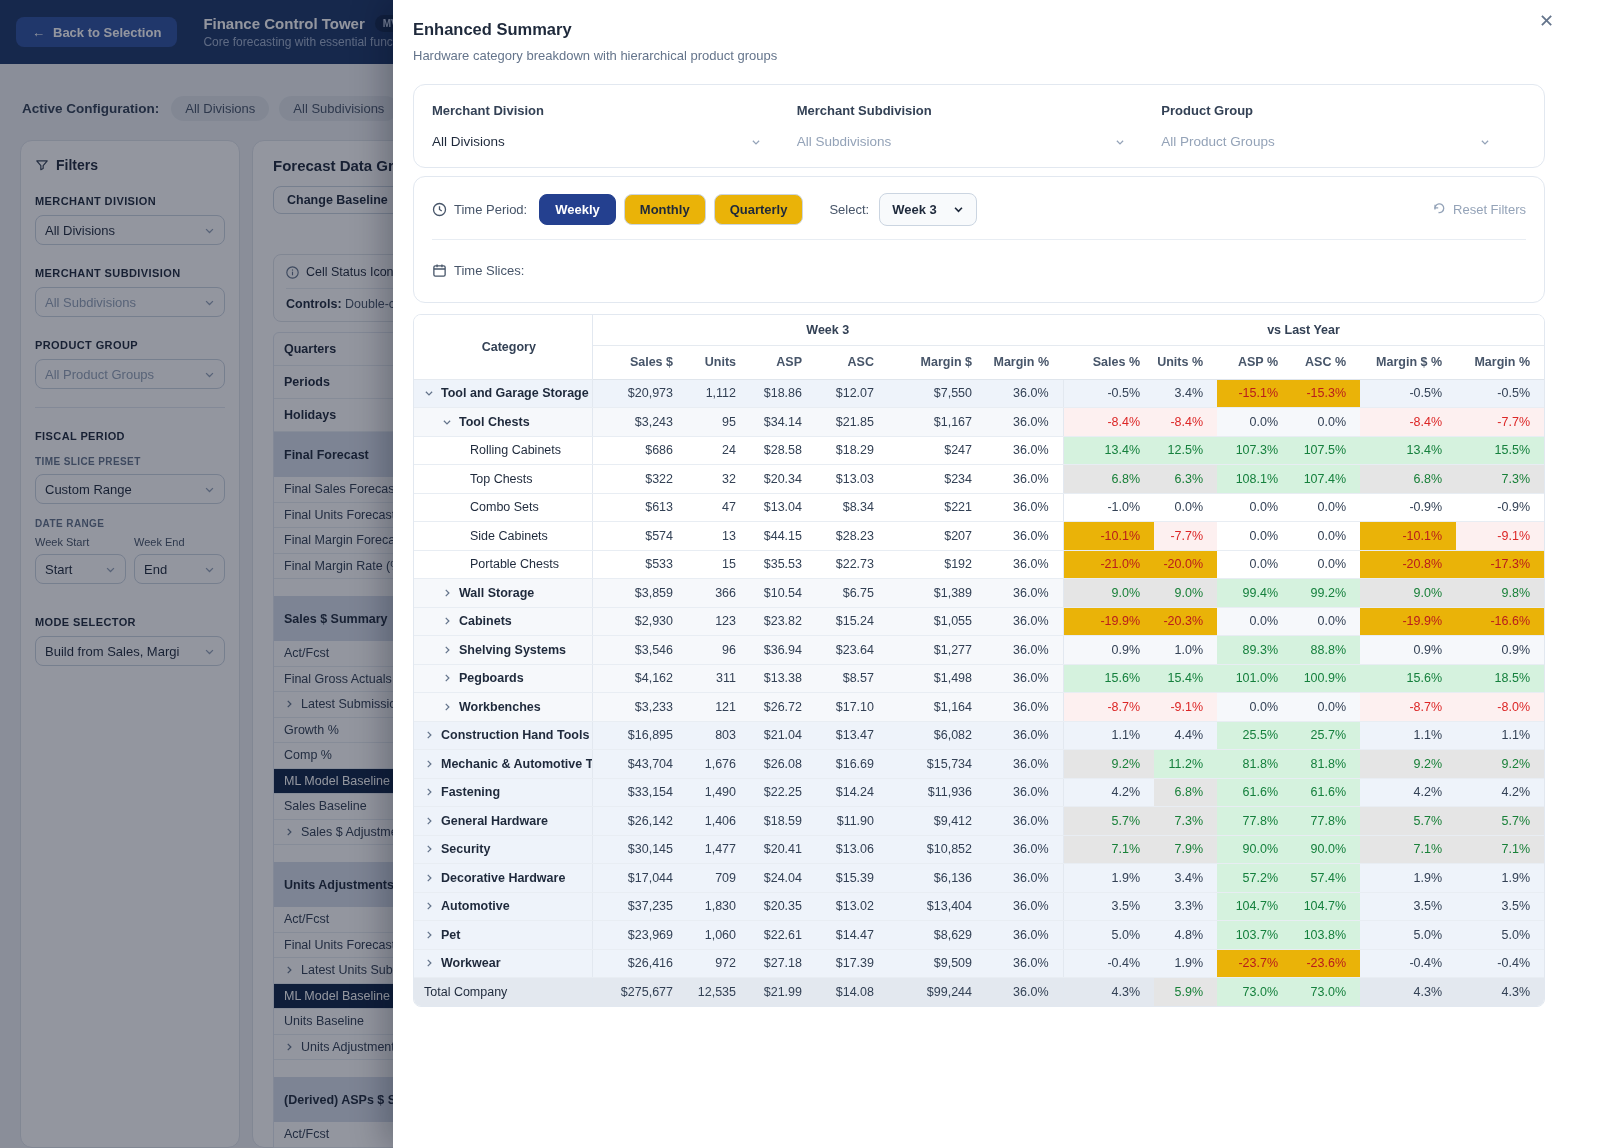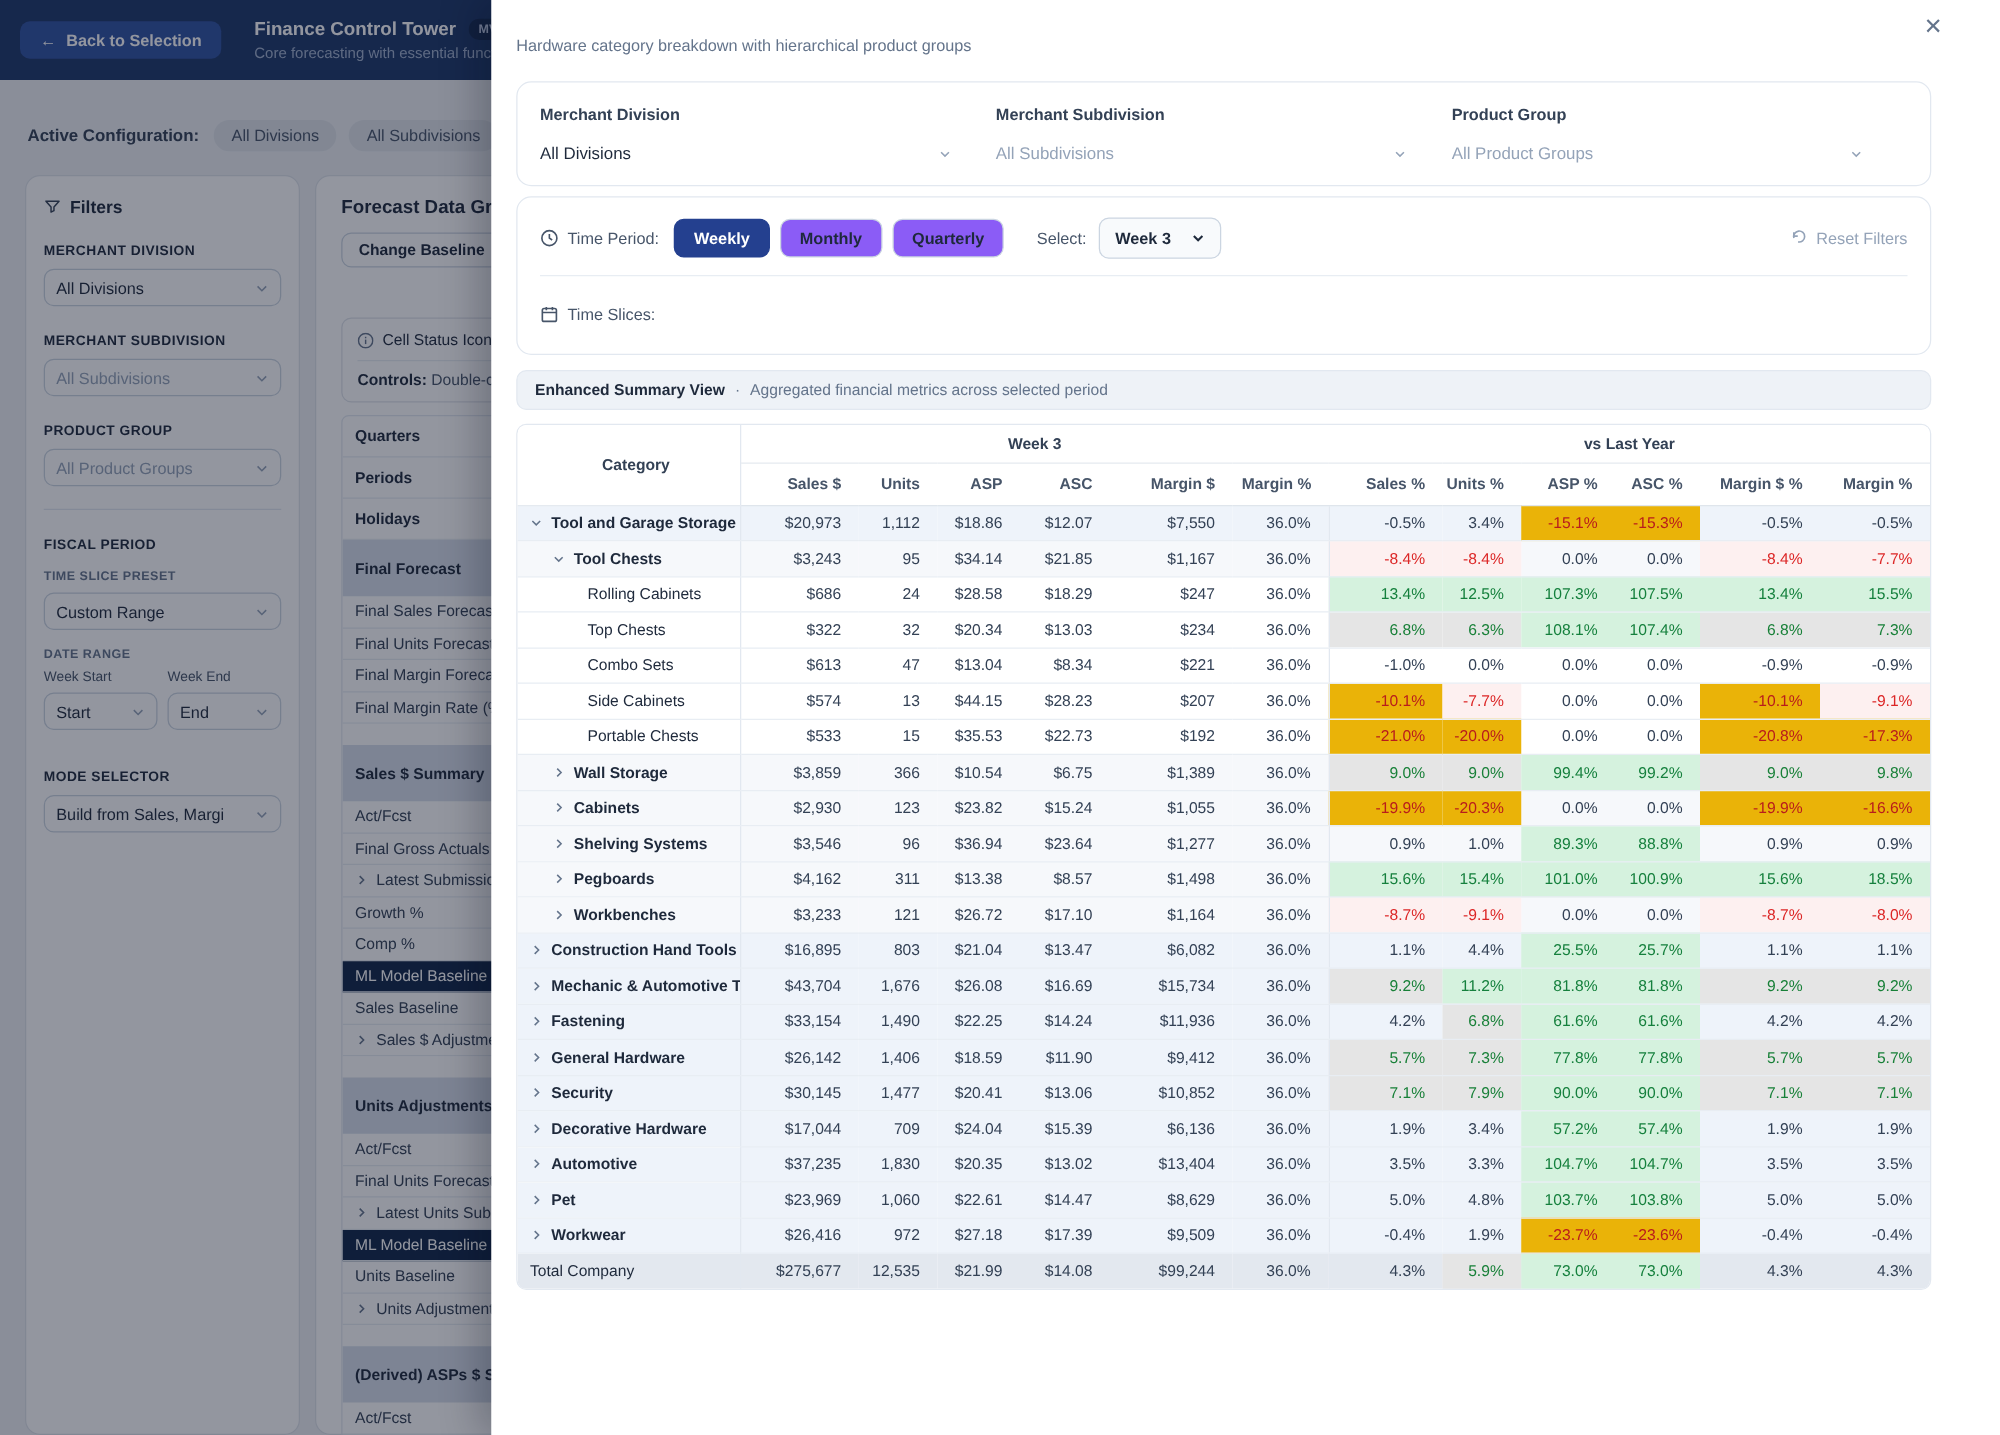--- a/index.html
+++ b/index.html
@@ -67,21 +67,21 @@
   .filter-bar { margin-top:21px; display:flex; padding:18px; gap:0; }
   .filter-col { flex:1; }
   .filter-col .lab { font-size:13px; font-weight:600; color:#334155; }
   .filter-col .val { margin-top:16px; display:flex; align-items:center; justify-content:space-between;
     padding-right:36px; font-size:13.5px; color:#1e293b; cursor:pointer; }
   .filter-col .val.disabled { color:#94a3b8; }
 
   .period-card { margin-top:8px; padding:14px 18px; }
   .tp-row { display:flex; align-items:center; gap:10px; height:36px; }
   .tp-label { font-size:13px; color:#475569; margin-right:2px; display:flex; align-items:center; gap:7px; }
-  .seg-btn { border:1px solid #cbd5e1; background:#8b5cf6; color:#1e293b; border-radius:8px; height:31px;
+  .seg-btn { border:1px solid #cbd5e1; background:#eab308; color:#1e293b; border-radius:8px; height:31px;
     padding:0 15px; font-size:13px; font-weight:600; cursor:pointer; }
   .seg-btn.active { background:#24408f; border-color:#24408f; color:#fff; }
   .select-label { font-size:13px; color:#475569; margin-left:16px; }
   .week-select { border:1px solid #cbd5e1; background:#f8fafc; border-radius:8px; height:33px; padding:0 12px;
     font-size:13px; font-weight:600; color:#1e293b; display:flex; align-items:center; gap:16px; cursor:pointer; }
   .reset-btn { margin-left:auto; display:flex; align-items:center; gap:7px; color:#94a3b8; font-size:13px;
     background:none; border:none; cursor:pointer; }
   .tp-divider { border-top:1px solid #e8edf3; margin:12px 0; }
   .ts-row { display:flex; align-items:center; gap:9px; height:36px; }
   .ts-vsep { width:1px; height:28px; background:#e2e8f0; margin:0 6px; }
@@ -363,20 +363,21 @@
           <span>Act/Fcst</span>
         </div>
       </div>
   </div>
 </div>
 
 <div class="overlay"></div>
 
 <div class="modal">
   <button class="modal-close">✕</button>
+  <div class="m-title">Enhanced Summary</div>
   <div class="m-sub">Hardware category breakdown with hierarchical product groups</div>
 
   <div class="m-card filter-bar">
       <div class="filter-col">
         <div class="lab">Merchant Division</div>
         <div class="val">
           <span>All Divisions</span>
           <span class="chev">
             <svg width="10" height="10" viewBox="0 0 16 16">
               <path d="M3 6l5 5 5-5" fill="none" stroke="currentColor" stroke-width="2"></path>
@@ -450,25 +451,20 @@
           <svg width="15" height="15" viewBox="0 0 16 16">
               <rect x="2" y="3" width="12" height="11" rx="1.5" fill="none" stroke="#475569" stroke-width="1.4"></rect>
               <path d="M2 6.4h12M5.4 1.6v2.8M10.6 1.6v2.8" stroke="#475569" stroke-width="1.4"></path>
             </svg>
         </span>
         <span>Time Slices:</span>
       </span>
     </div>
   </div>
 
-  <div class="banner">
-    <b>Enhanced Summary View</b>
-    <span class="dim">·</span>
-    <span class="dim">Aggregated financial metrics across selected period</span>
-  </div>
 
   <div class="tbl-wrap">
     <table class="tbl">
       <colgroup>
         <col style="width:178px">
           <col style="width:95px">
           <col style="width:63px">
           <col style="width:66px">
         <col style="width:72px">
           <col style="width:98px">

